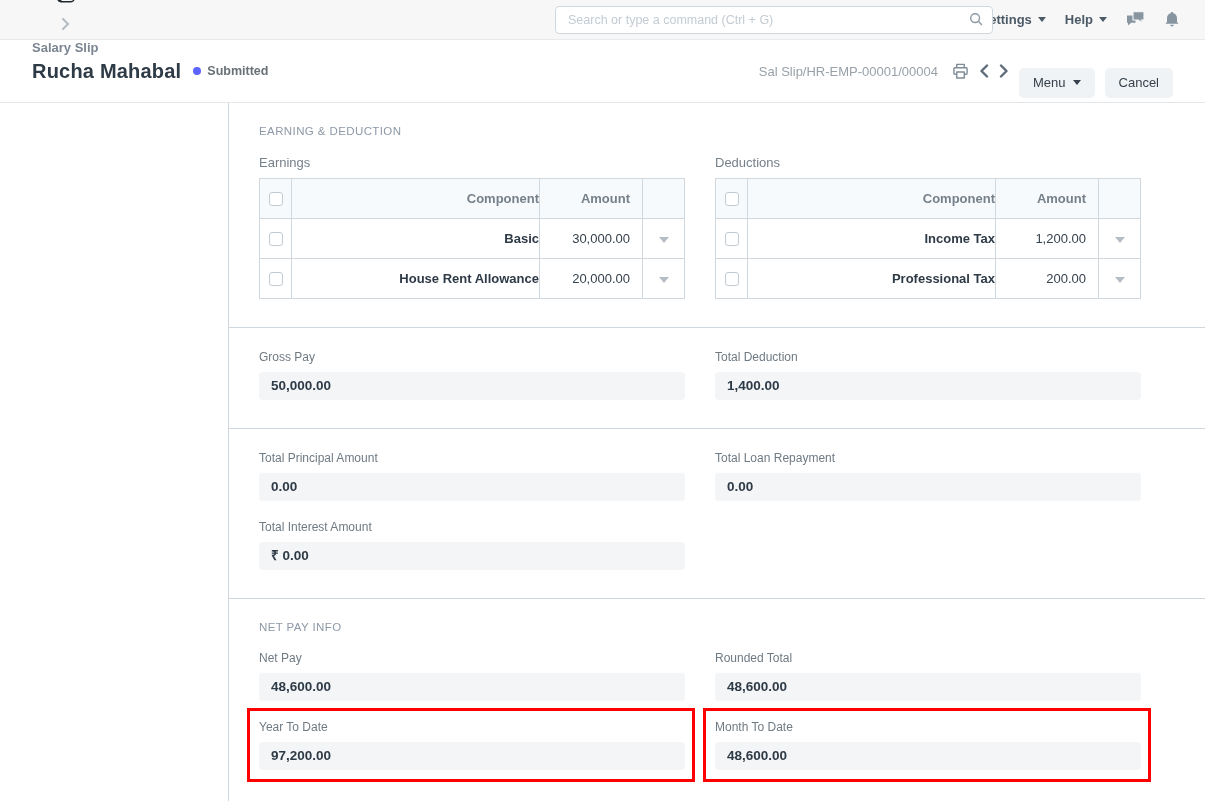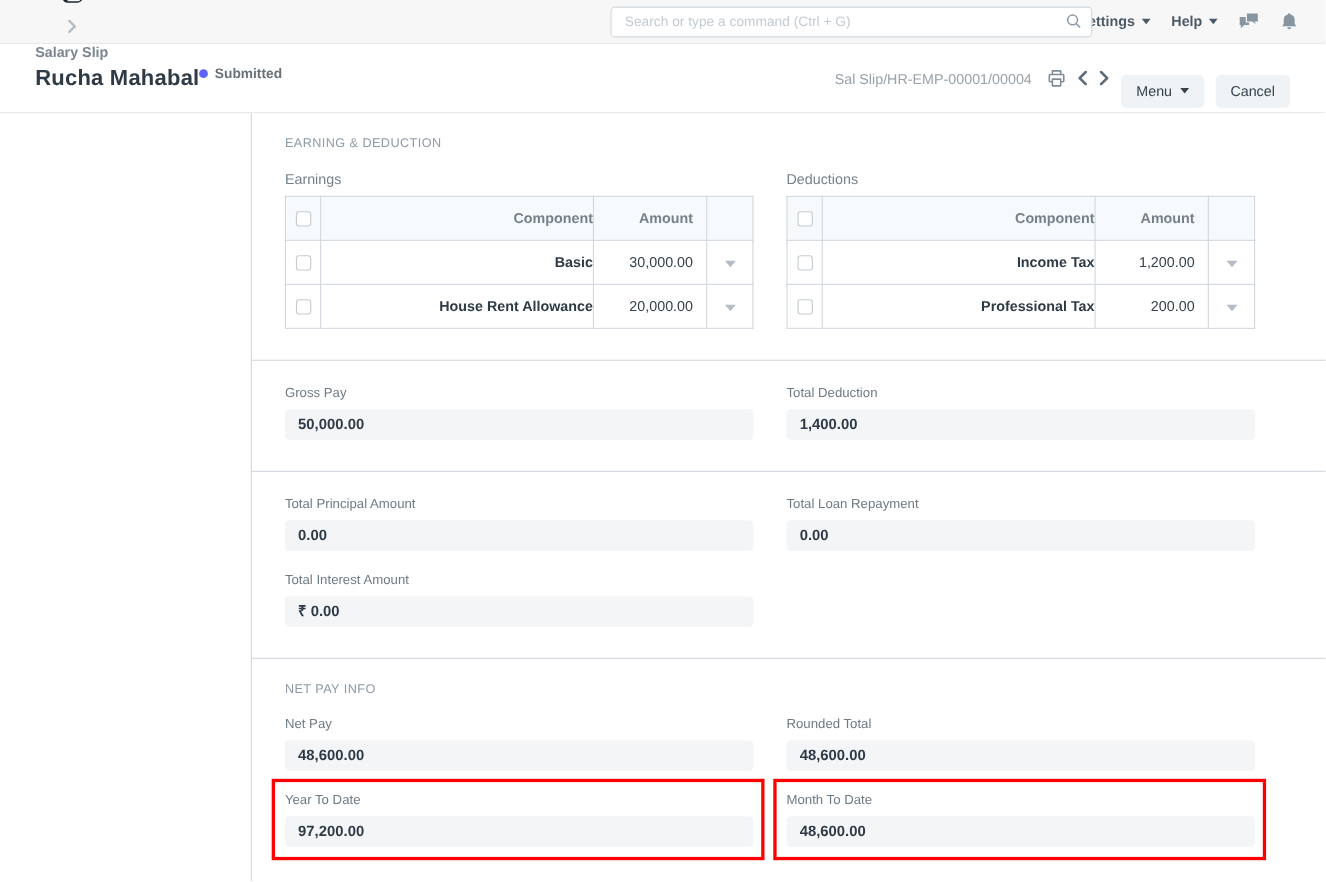--- a/index.html
+++ b/index.html
@@ -30,21 +30,21 @@
     display:flex; align-items:center; justify-content:center; font-size:13px; color:#b9c2ca; cursor:pointer; }
   .nav-item{ display:flex; align-items:center; gap:6px; font-size:13px; font-weight:700;
     color:#4c5a67; cursor:pointer; background:none; border:none; font-family:inherit; }
   .caret{ width:0; height:0; border-left:4px solid transparent; border-right:4px solid transparent;
     border-top:5px solid #4c5a67; display:inline-block; }
   .icon-btn{ background:none; border:none; cursor:pointer; display:flex; align-items:center; }
 
   
   .page-head{ height:63px; background:#fff; border-bottom:1px solid #e3e7ea;
     display:flex; align-items:center; padding:0 32px; }
-  .head-left{ display:flex; align-items:flex-start; }
+  .head-left{ display:flex; align-items:center; gap:12px; }
   .page-title{ font-size:20px; font-weight:700; color:var(--dark); letter-spacing:.2px; }
   .indicator{ display:flex; align-items:center; gap:6px; }
   .indicator .dot{ width:8px; height:8px; border-radius:50%; background:var(--color-status-dot); }
   .indicator .txt{ font-size:12.5px; font-weight:700; color:#687178; }
   .head-right{ margin-left:auto; display:flex; align-items:center; gap:10px; }
   .doc-id{ font-size:13px; color:#98a1a9; margin-right:4px; }
   .btn{ background:var(--btn-bg); border:none; border-radius:5px; height:30px; padding:0 14px;
     font-size:13px; color:#36414c; font-family:inherit; cursor:pointer;
     display:inline-flex; align-items:center; gap:7px;margin-top:23px; }
   .btn .caret{ border-top-color:#36414c; }

